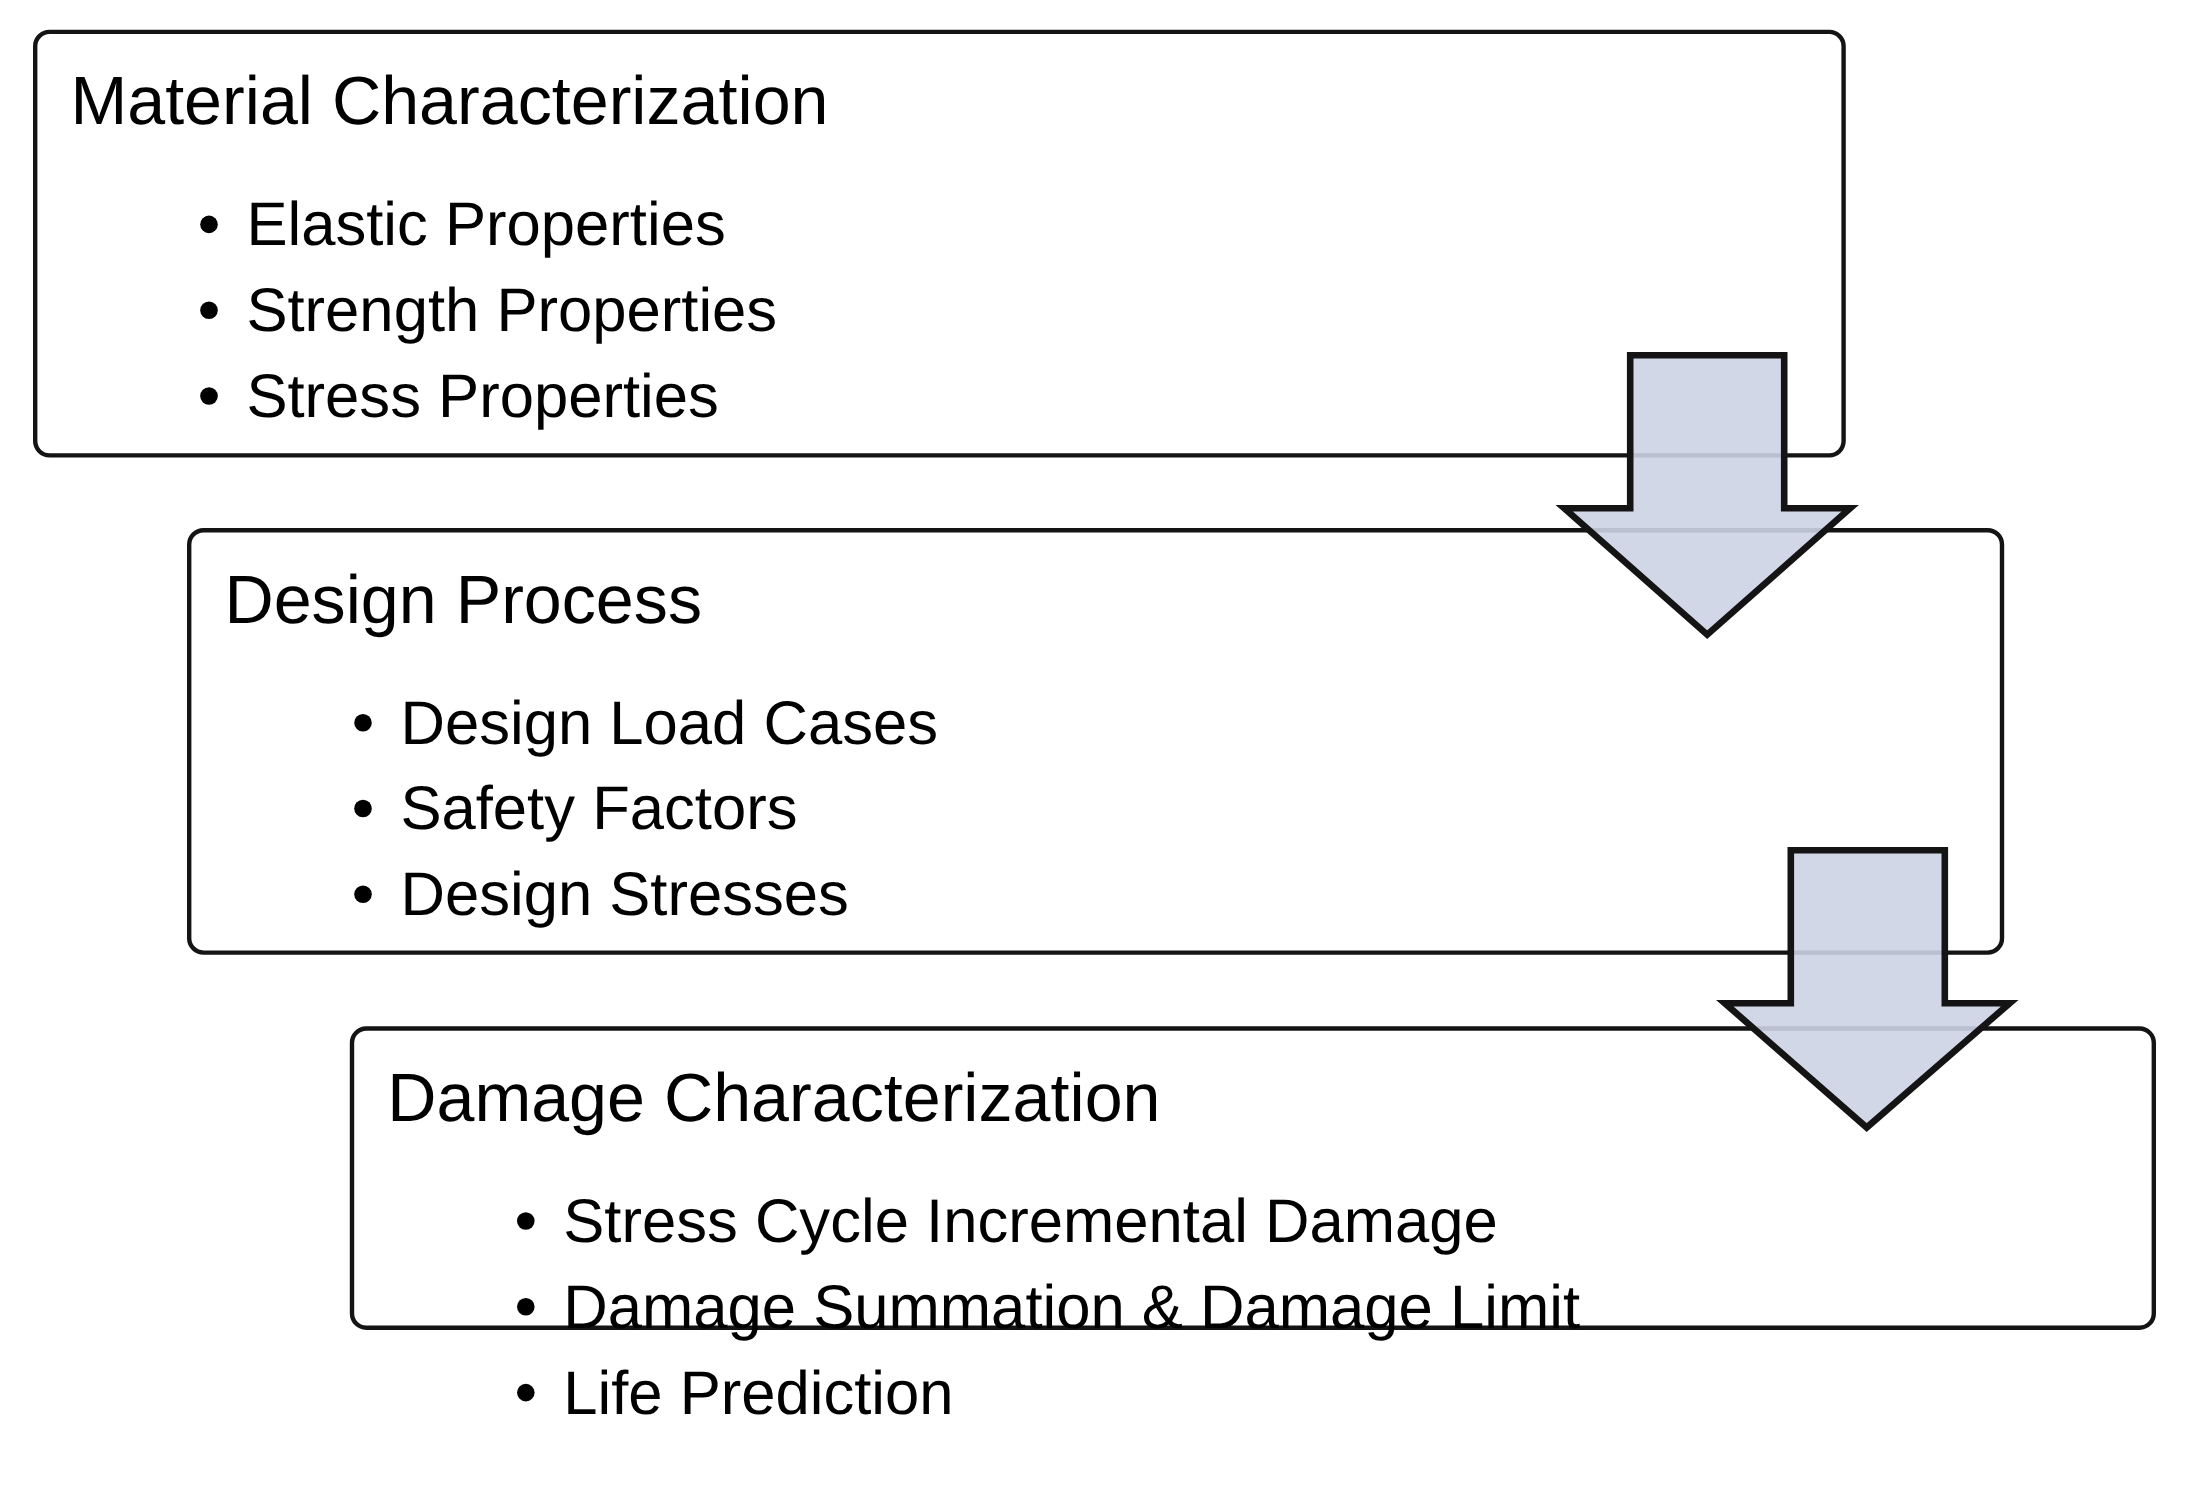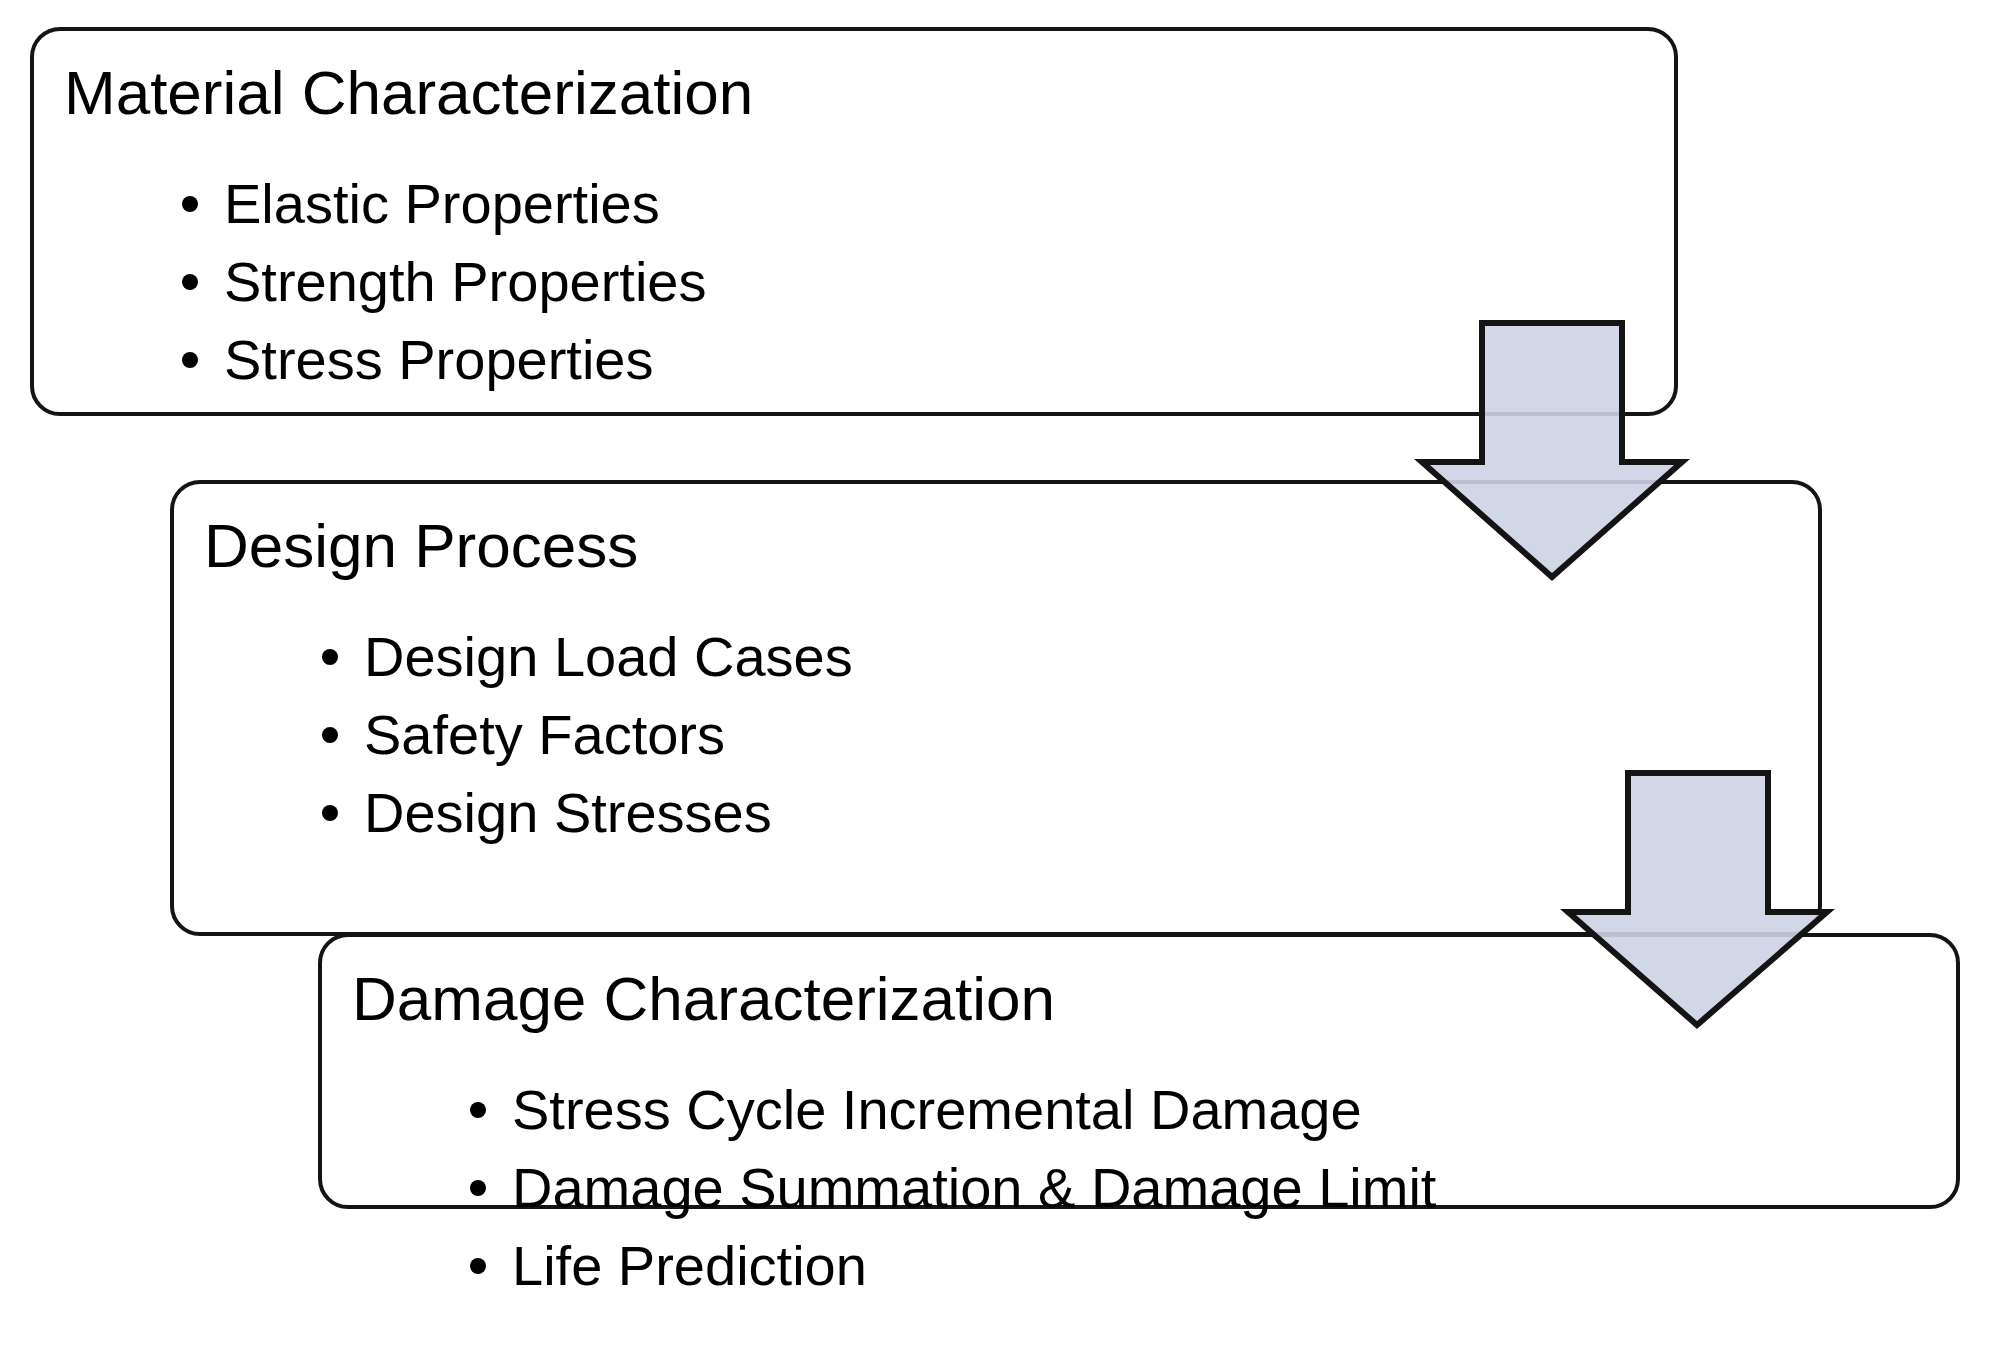--- a/index.html
+++ b/index.html
@@ -7,21 +7,21 @@
     position:relative;
     width:1995px;height:1351px;
     background:#ffffff;
     font-family:"Liberation Sans",sans-serif;
     overflow:hidden;
   }
   .box{
     position:absolute;
     background:#ffffff;
     border:4px solid #141414;
-    border-radius:30px;
+    border-radius:15px;
     box-sizing:border-box;
     padding:30px 24px 0 30px;
   }
   .box h2{
     margin:0;
     font-size:62px;
     line-height:64px;
     font-weight:400;
     color:#000000;
     white-space:nowrap;
@@ -40,21 +40,21 @@
     white-space:nowrap;
   }
   .dot{
     position:absolute;
     left:0;top:31px;
     width:16px;height:16px;
     border-radius:50%;
     background:#000000;
   }
   #box-1{left:30px;  top:27px;  width:1648px; height:389px;}
-  #box-2{left:170px; top:480px; width:1652px; height:456px;}
+  #box-2{left:170px; top:480px; width:1652px; height:388px;}
   #box-3{left:318px; top:933px; width:1642px; height:276px;}
   .arrows{
     position:absolute;left:0;top:0;
     width:1995px;height:1351px;
     pointer-events:none;
   }
   .arrows polygon{
     stroke:#141414;
     stroke-width:6;
     stroke-linejoin:miter;

